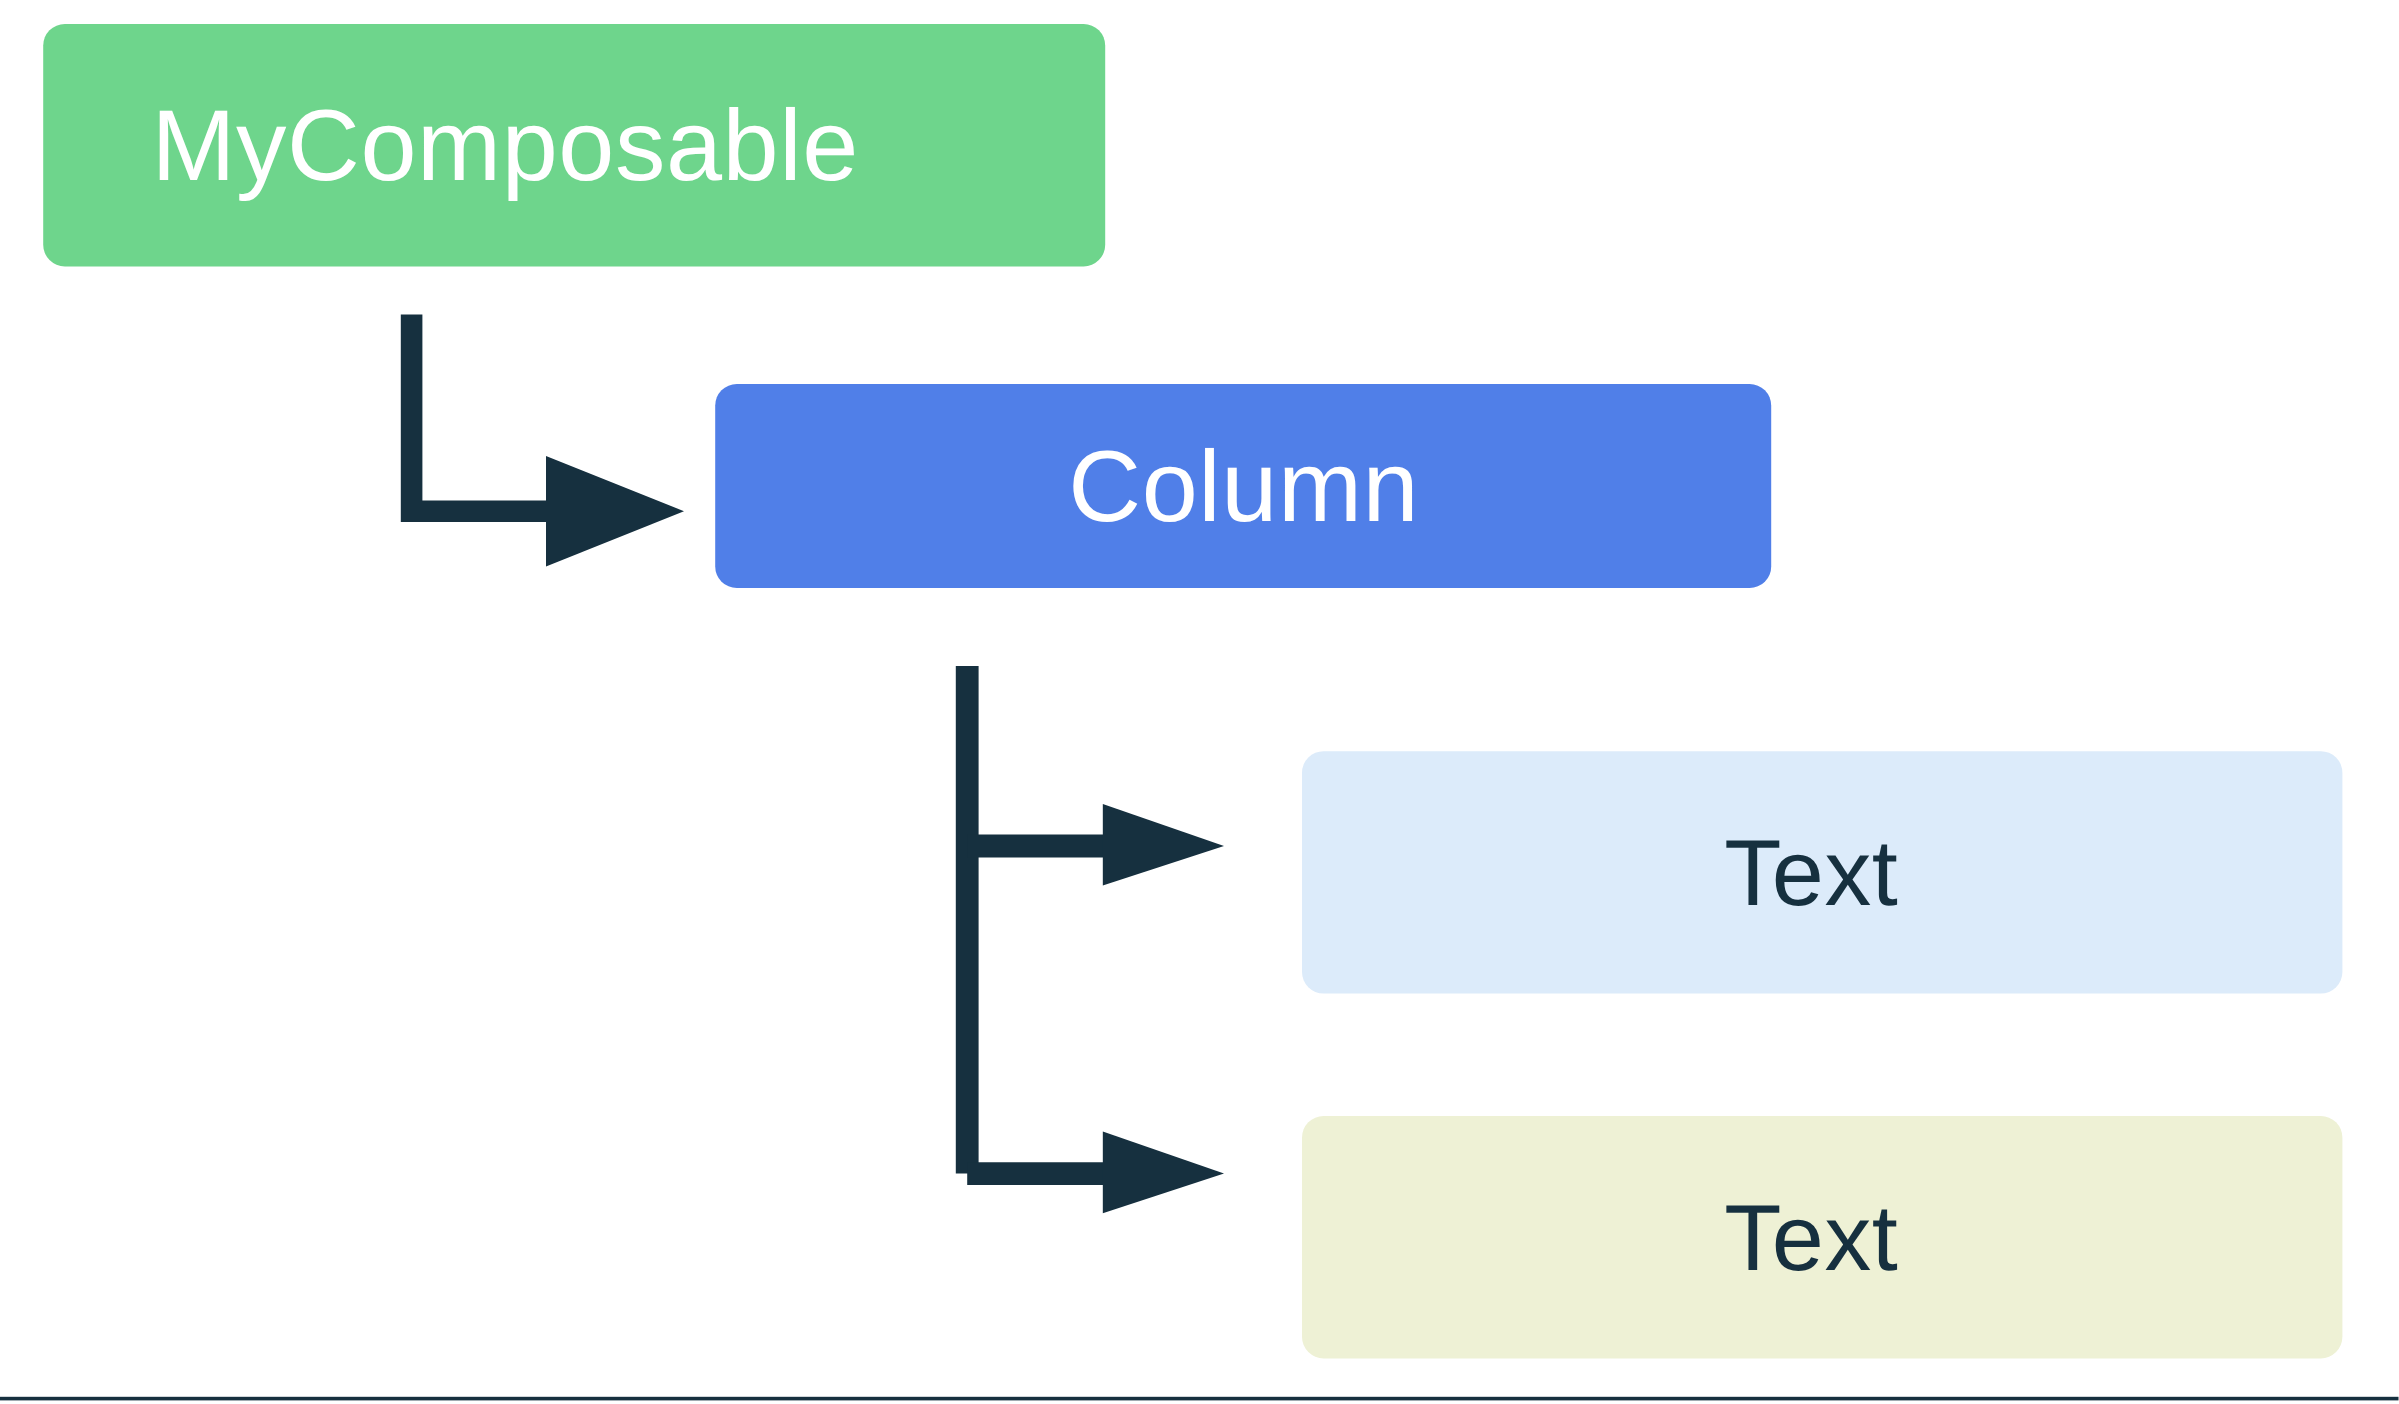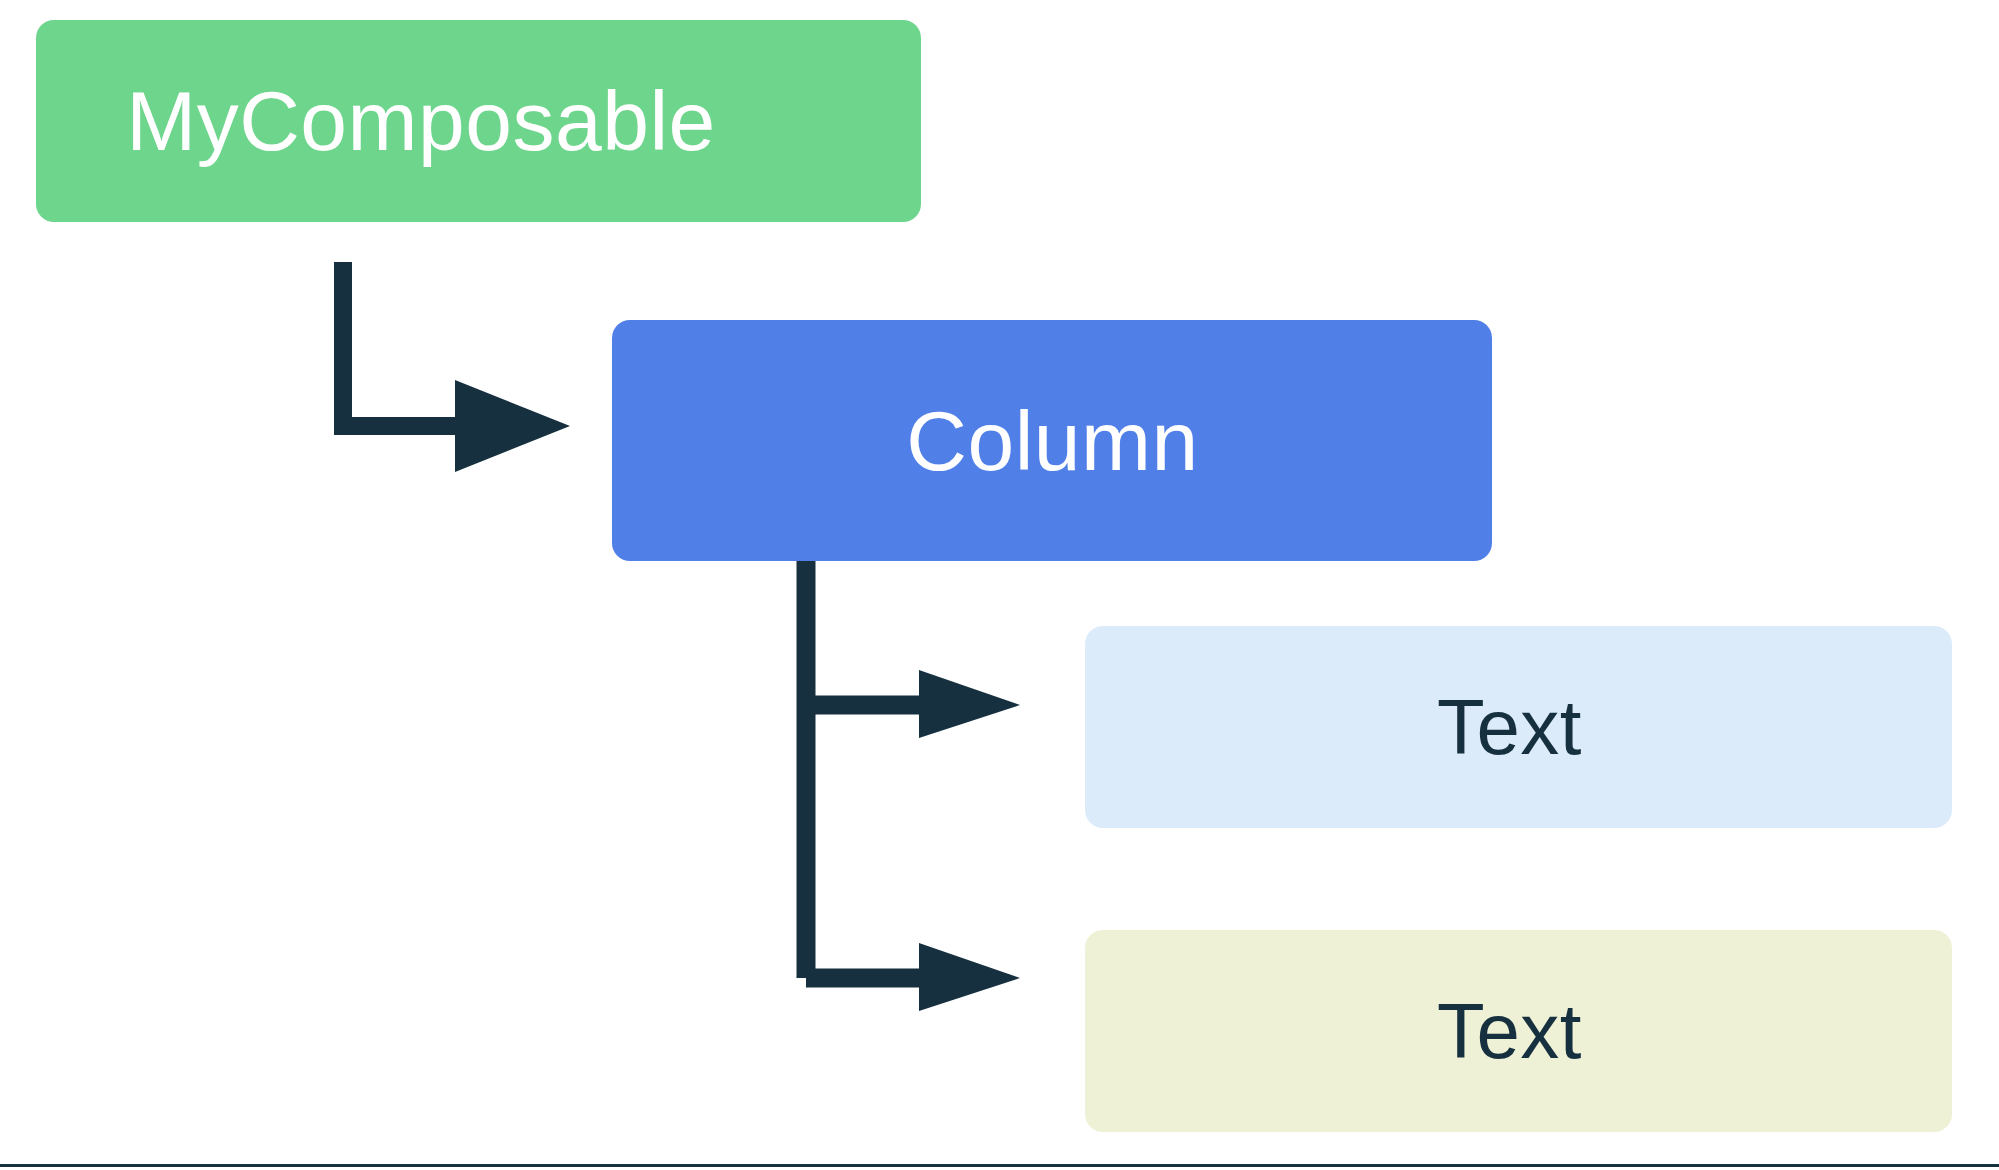--- a/index.html
+++ b/index.html
@@ -49,24 +49,24 @@
     top: 20px;
     width: 885px;
     height: 202px;
   }
   #node-root .node-label {
     font-size: 84px;
     margin-right: 115px;
   }
 
   #node-column {
-    left: 612px;
+    left: 596px;
     top: 320px;
     width: 880px;
-    height: 241px;
+    height: 170px;
     padding-left: 11px;
   }
   #node-column .node-label {
     font-size: 84px;
     margin-right: 10px;
   }
 
   #node-text-1 {
     left: 1085px;
     top: 626px;

